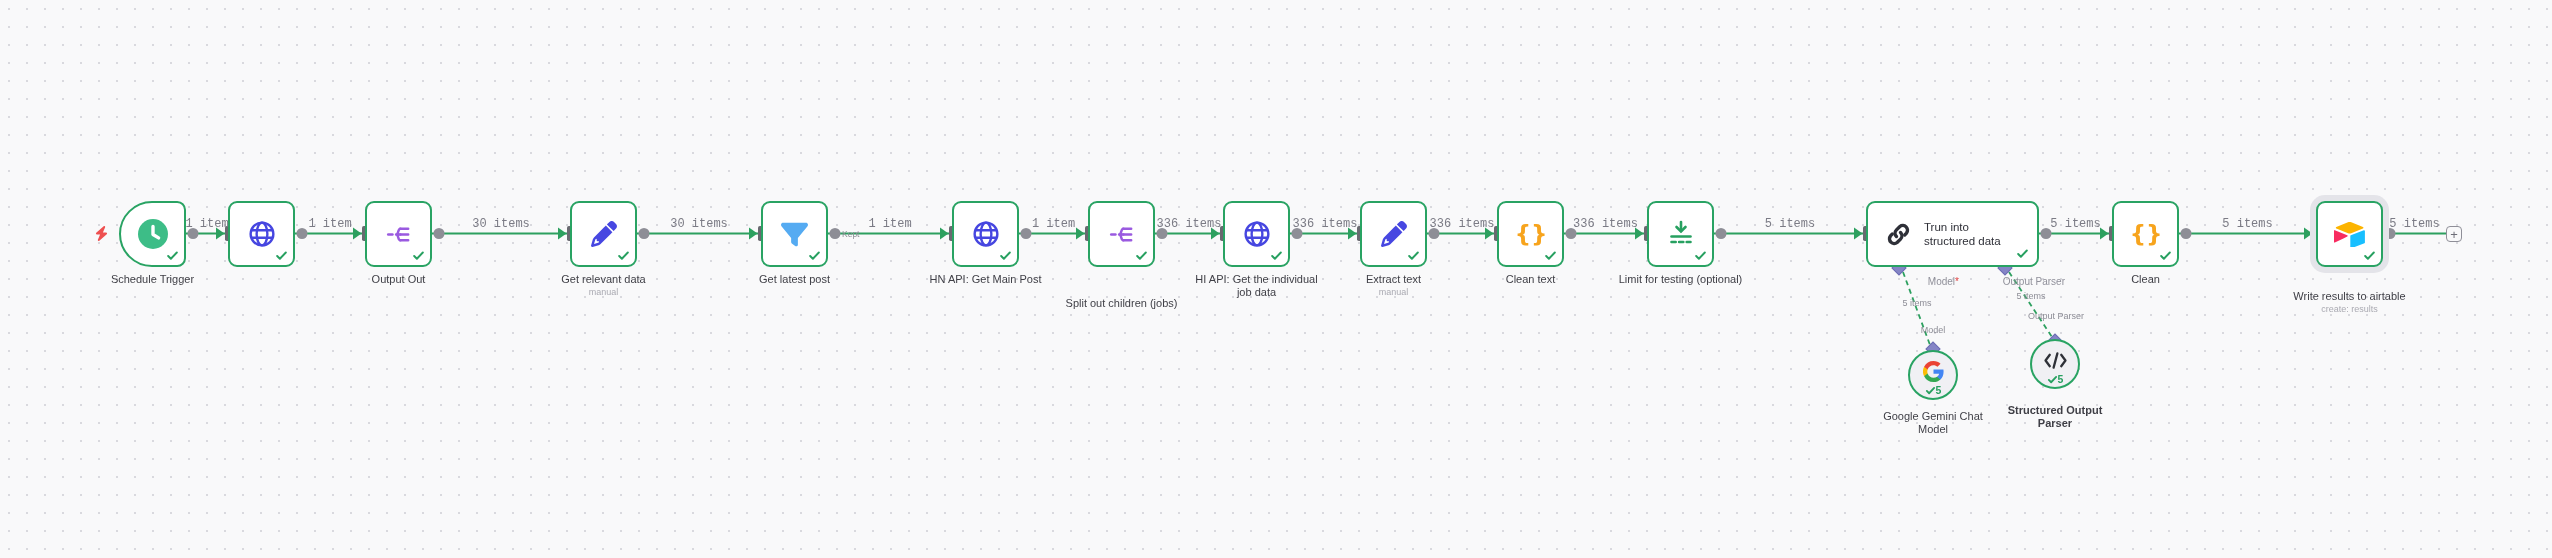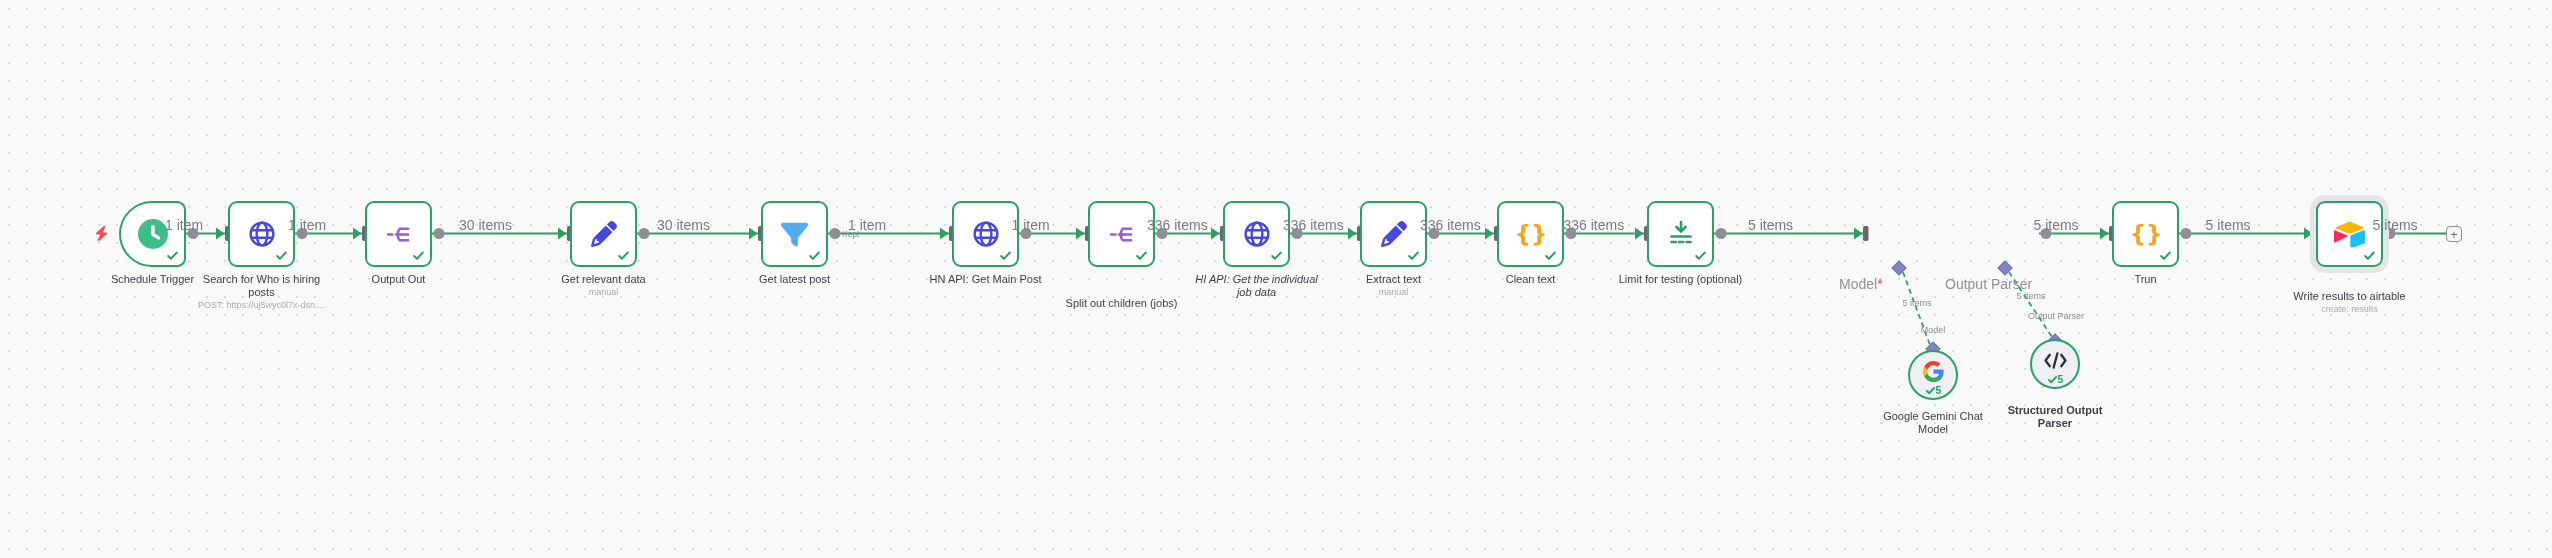--- a/index.html
+++ b/index.html
@@ -18,23 +18,23 @@
   }
   .node.trigger{border-radius:34px 9px 9px 34px;}
   .node.selected{box-shadow:0 0 0 6px #e4e4e9;}
   .node.wide{width:173px;justify-content:flex-start;padding-left:17px;}
   .node-icon{display:flex;align-items:center;justify-content:center;line-height:0;}
   .check{position:absolute;right:5px;bottom:3px;line-height:0;}
   .wide .check{right:8px;bottom:5px;}
   .inner-label{margin-left:12px;font-size:11.5px;line-height:14.5px;color:#2f3038;font-weight:500;}
   .node-label{position:absolute;width:200px;text-align:center;font-size:11px;line-height:13px;color:#3f3f46;font-weight:500;}
   .node-sub{font-size:9px;line-height:11px;color:#aaaab2;font-weight:400;margin-top:1px;}
-  .count-label{position:absolute;width:84px;text-align:left;font-size:14px;color:#7b7b85;}
+  .count-label{position:absolute;width:84px;text-align:center;font-size:12px;color:#7b7b85;font-family:Liberation Mono, monospace;}
   .kept-label{position:absolute;font-size:8.5px;color:#8b8b93;}
-  .port-label{position:absolute;width:120px;text-align:left;font-size:14px;color:#90909a;white-space:nowrap;}
+  .port-label{position:absolute;width:120px;text-align:right;font-size:10px;color:#90909a;white-space:nowrap;}
   .req{color:#e03e3e;}
   .line-label{position:absolute;width:110px;text-align:center;font-size:9px;color:#8d8d96;white-space:nowrap;}
   .circle-node{
     position:absolute;border-radius:50%;background:#f0f0f4;border:2px solid #29a363;
     box-sizing:border-box;display:flex;align-items:center;justify-content:center;
   }
   .circle-count{position:absolute;bottom:2px;left:0;right:0;display:flex;align-items:center;justify-content:center;font-size:10.5px;font-weight:700;color:#27a060;}
   .plus-btn{
     position:absolute;width:16px;height:16px;border:1.6px solid #8f8f98;border-radius:4px;
     background:#f9f9fa;color:#6e6e78;display:flex;align-items:center;justify-content:center;
@@ -162,25 +162,20 @@
         <svg width="30" height="30" viewBox="0 0 24 24" fill="none" stroke="#4646e0" stroke-width="1.9">
           <circle cx="12" cy="12" r="9.1"></circle>
           <ellipse cx="12" cy="12" rx="4.3" ry="9.1"></ellipse>
           <path d="M3.3 9h17.4M3.3 15h17.4"></path>
         </svg>
       </div>
       <div class="check"><svg width="13" height="13" viewBox="0 0 24 24" fill="none" stroke="#27a060" stroke-width="3.6" stroke-linecap="round" stroke-linejoin="round">
           <path d="M4 13l5 5L20 6.5"></path>
         </svg></div>
     </div>
-    <div class="node-label" style="left: 161.5px; top: 273px;">
-      <div>Search for Who is hiring</div>
-      <div>posts</div>
-      <div class="node-sub">POST: https://uj5wyc0l7x-dsn....</div>
-    </div>
     <div class="node" style="left: 365px; top: 201px;">
       <div class="node-icon">
         <svg width="29" height="29" viewBox="0 0 24 24" fill="none" stroke="#9a5ae0" stroke-width="2.1" stroke-linecap="round">
           <path d="M3.5 12H7"></path>
           <path d="M13.5 7.2H20M13.5 12H20M13.5 16.8H20"></path>
           <path d="M10 12c2.3 0 1.3-4.8 3.5-4.8M10 12h3.5M10 12c2.3 0 1.3 4.8 3.5 4.8"></path>
         </svg>
       </div>
       <div class="check"><svg width="13" height="13" viewBox="0 0 24 24" fill="none" stroke="#27a060" stroke-width="3.6" stroke-linecap="round" stroke-linejoin="round">
           <path d="M4 13l5 5L20 6.5"></path>
@@ -252,21 +247,21 @@
         <svg width="30" height="30" viewBox="0 0 24 24" fill="none" stroke="#4646e0" stroke-width="1.9">
           <circle cx="12" cy="12" r="9.1"></circle>
           <ellipse cx="12" cy="12" rx="4.3" ry="9.1"></ellipse>
           <path d="M3.3 9h17.4M3.3 15h17.4"></path>
         </svg>
       </div>
       <div class="check"><svg width="13" height="13" viewBox="0 0 24 24" fill="none" stroke="#27a060" stroke-width="3.6" stroke-linecap="round" stroke-linejoin="round">
           <path d="M4 13l5 5L20 6.5"></path>
         </svg></div>
     </div>
-    <div class="node-label" style="left: 1156.5px; top: 273px; font-style: italic;">
+    <div class="node-label" style="left: 1156.5px; top: 273px;">
       <div>HI API: Get the individual</div>
       <div>job data</div>
     </div>
     <div class="node" style="left: 1360px; top: 201px;">
       <div class="node-icon">
         <svg width="26" height="26" viewBox="0 0 512 512">
           <path fill="#4747e1" d="M410.3 231l11.3-11.3-33.9-33.9-62.1-62.1-33.9-33.9-11.3 11.3-22.6 22.6L58.6 322.9c-10.4 10.4-18 23.3-22.2 37.4L1 480.7c-2.5 8.4-.2 17.5 6.1 23.7s15.3 8.5 23.7 6.1l120.3-35.4c14.1-4.2 27-11.4 37.4-22.2l199.2-199.2 22.6-22.7zM160 399.4l-9.1 22.7c-4 3.1-8.5 5.4-13.3 6.9l-78.2 23 23-78.1c1.4-4.9 3.8-9.4 6.9-13.3l22.7-9.1v32c0 8.8 7.2 16 16 16h32zM362.7 18.7L348.3 33.2 325.7 55.8 314.3 67.1l33.9 33.9 62.1 62.1 33.9 33.9 11.3-11.3 22.6-22.6 14.5-14.5c25-25 25-65.5 0-90.5L453.3 18.7c-25-25-65.5-25-90.5 0z"></path>
         </svg>
       </div>
       <div class="check"><svg width="13" height="13" viewBox="0 0 24 24" fill="none" stroke="#27a060" stroke-width="3.6" stroke-linecap="round" stroke-linejoin="round">
@@ -299,34 +294,49 @@
           <path d="M6.5 23h19" stroke-dasharray="4.2 3.4"></path>
         </svg>
       </div>
       <div class="check"><svg width="13" height="13" viewBox="0 0 24 24" fill="none" stroke="#27a060" stroke-width="3.6" stroke-linecap="round" stroke-linejoin="round">
           <path d="M4 13l5 5L20 6.5"></path>
         </svg></div>
     </div>
     <div class="node-label" style="left: 1580.5px; top: 273px; text-align: center;">
       <div>Limit for testing (optional)</div>
     </div>
+    <div class="node wide" style="left: 1866px; top: 201px; width: 173px;">
+      <div class="node-icon">
+        <svg width="27" height="27" viewBox="0 0 24 24" fill="none" stroke="#2e3038" stroke-width="3" stroke-linecap="round">
+          <path d="M10.2 13.8a4.2 4.2 0 0 1 0-5.9l3-3a4.2 4.2 0 0 1 5.9 5.9l-1.6 1.6"></path>
+          <path d="M13.8 10.2a4.2 4.2 0 0 1 0 5.9l-3 3a4.2 4.2 0 0 1-5.9-5.9l1.6-1.6"></path>
+        </svg>
+      </div>
+      <div class="inner-label">
+        <div>Trun into</div>
+        <div>structured data</div>
+      </div>
+      <div class="check"><svg width="13" height="13" viewBox="0 0 24 24" fill="none" stroke="#27a060" stroke-width="3.6" stroke-linecap="round" stroke-linejoin="round">
+          <path d="M4 13l5 5L20 6.5"></path>
+        </svg></div>
+    </div>
     <div class="port-label" style="left: 1839px; top: 276px;"><span>Model</span><span class="req">*</span></div>
     <div class="port-label" style="left: 1945px; top: 276px;"><span>Output Parser</span></div>
     <div class="node" style="left: 2112px; top: 201px;">
       <div class="node-icon">
         <svg width="36" height="30" viewBox="0 0 36 30">
           <text x="18" y="23" text-anchor="middle" font-size="23" font-weight="bold" fill="#f7a41d" font-family="DejaVu Sans, sans-serif">{}</text>
         </svg>
       </div>
       <div class="check"><svg width="13" height="13" viewBox="0 0 24 24" fill="none" stroke="#27a060" stroke-width="3.6" stroke-linecap="round" stroke-linejoin="round">
           <path d="M4 13l5 5L20 6.5"></path>
         </svg></div>
     </div>
     <div class="node-label" style="left: 2045.5px; top: 273px;">
-      <div>Trun</div>
+      <div>Clean</div>
     </div>
     <div class="node selected" style="left: 2316px; top: 201px;">
       <div class="node-icon">
         <svg width="31" height="26" viewBox="0 0 200 170">
           <path fill="#FCB400" d="M90 8.3L13.9 39.9c-4.2 1.8-4.2 7.8.1 9.5l76.4 30.3c6.8 2.7 14.3 2.7 21.1 0l76.4-30.3c4.3-1.7 4.3-7.7.1-9.5L111.9 8.3c-7-2.9-14.9-2.9-21.9 0"></path>
           <path fill="#18BFFF" d="M105.3 97.9v75.7c0 3.6 3.6 6.1 7 4.7l85.2-33a5.1 5.1 0 0 0 3.2-4.8V64.8c0-3.6-3.6-6.1-7-4.7l-85.2 33a5.1 5.1 0 0 0-3.2 4.8"></path>
           <path fill="#F82B60" d="M85.4 101.8l-25.3 12.2-56 26.8c-3.4 1.6-7.7-.8-7.7-4.6V65.1c0-1.4.7-2.5 1.6-3.4a5.8 5.8 0 0 1 6.1-1.3l80.8 32c4.1 1.6 4.4 7.4.5 9.4"></path>
         </svg>
       </div>
       <div class="check"><svg width="13" height="13" viewBox="0 0 24 24" fill="none" stroke="#27a060" stroke-width="3.6" stroke-linecap="round" stroke-linejoin="round">

